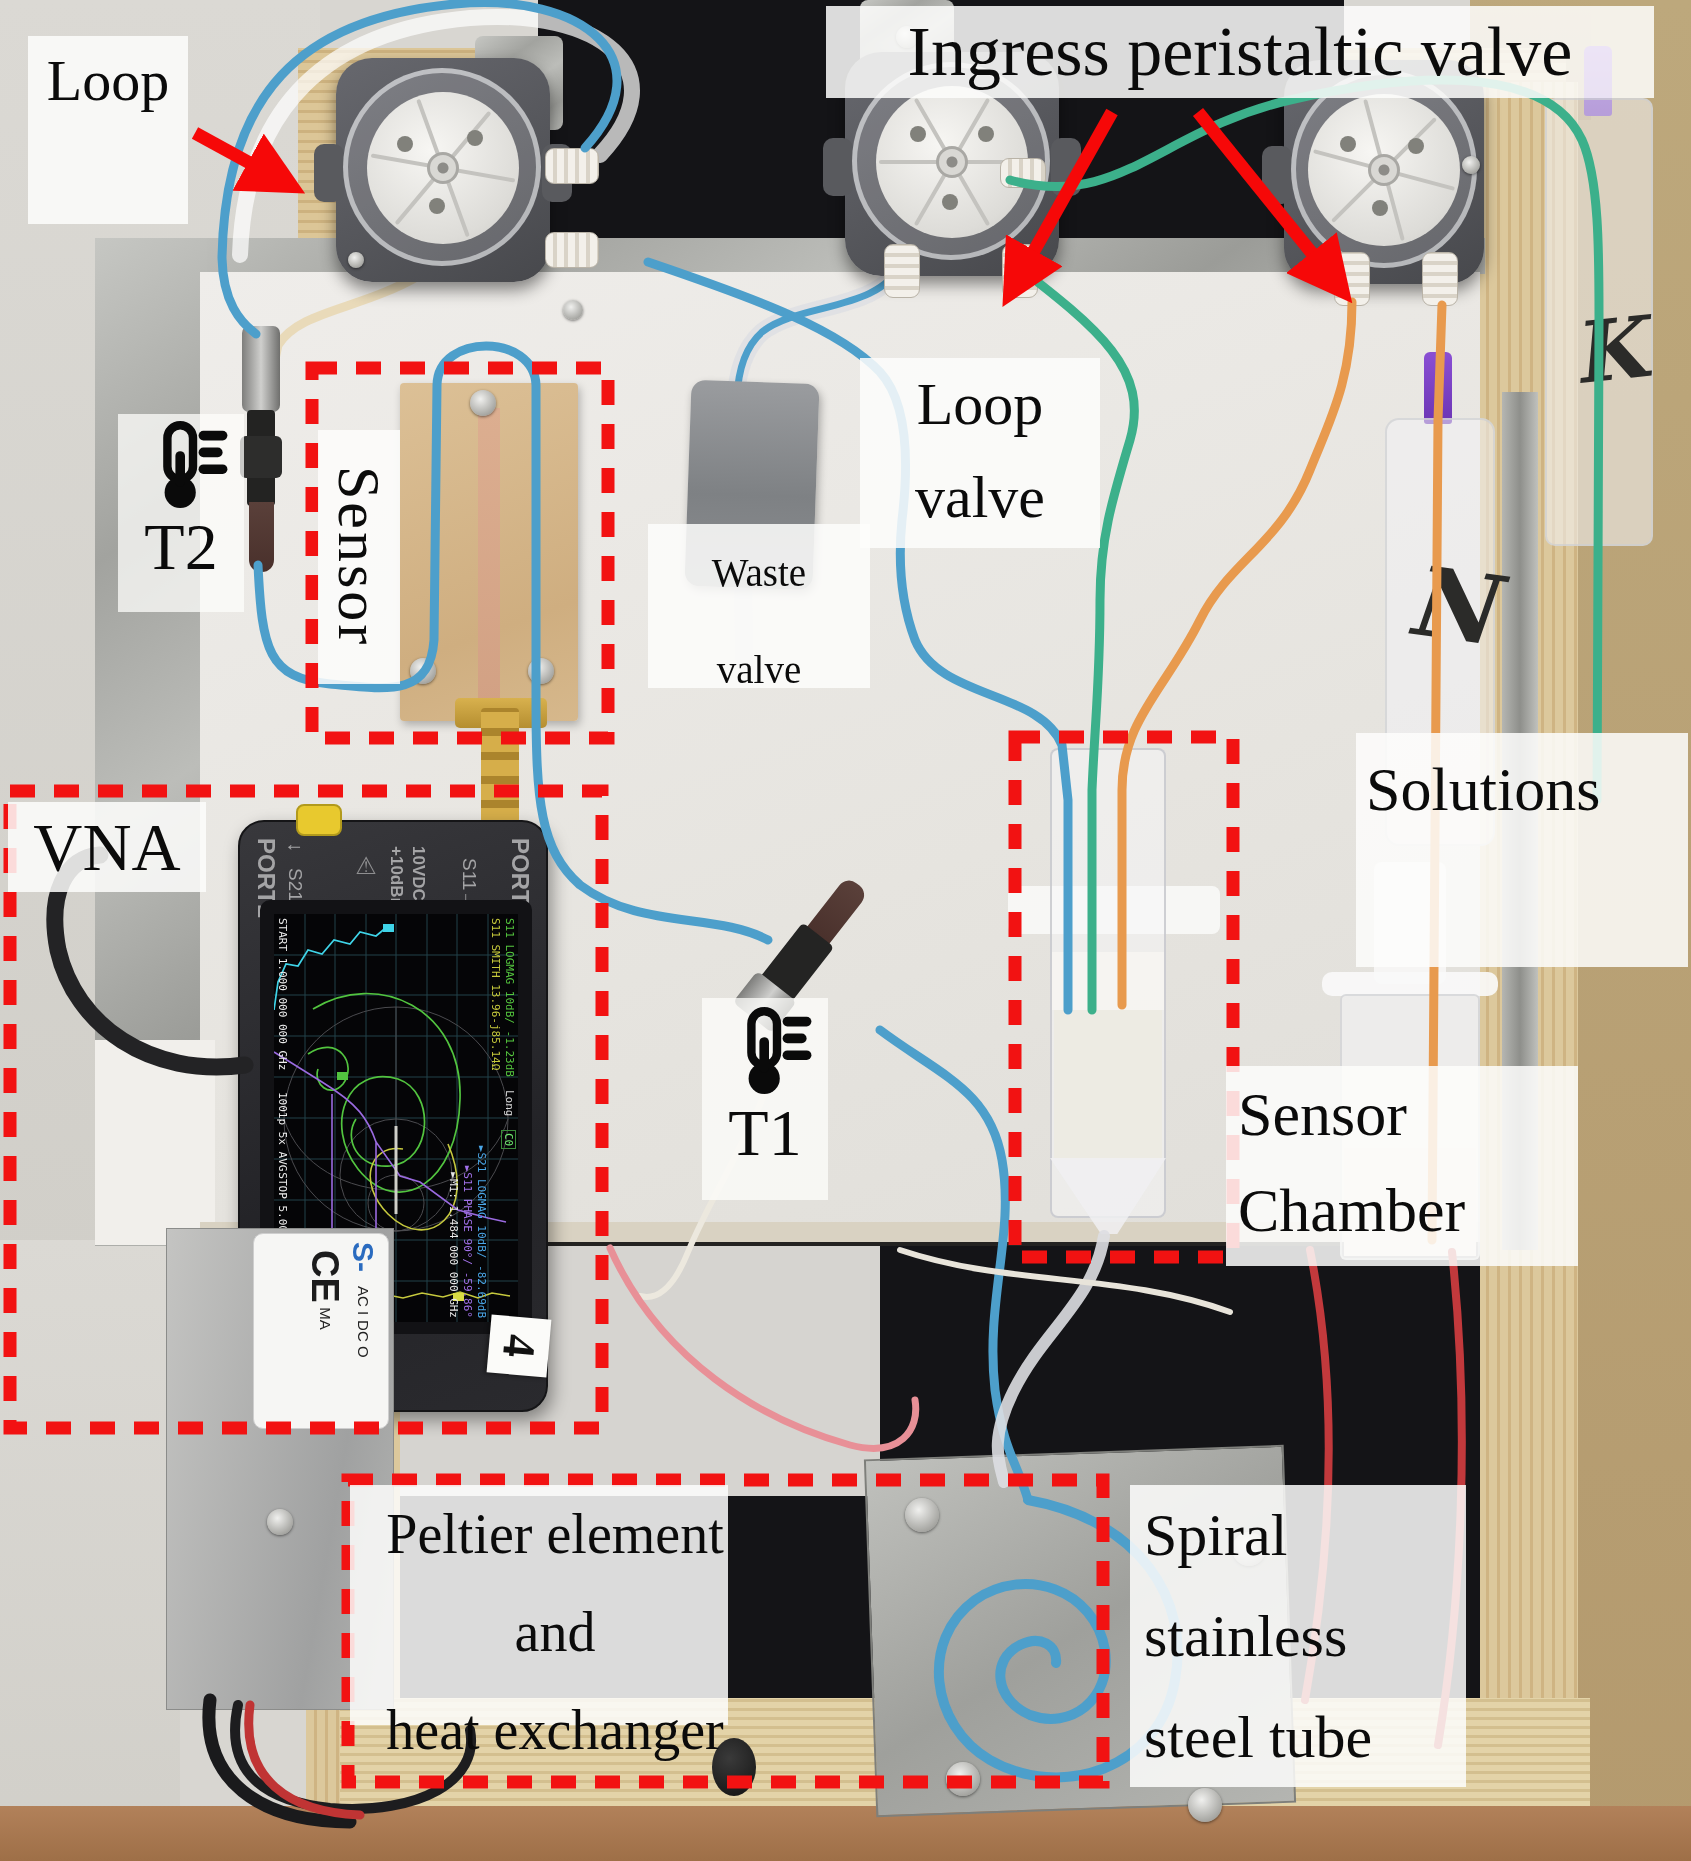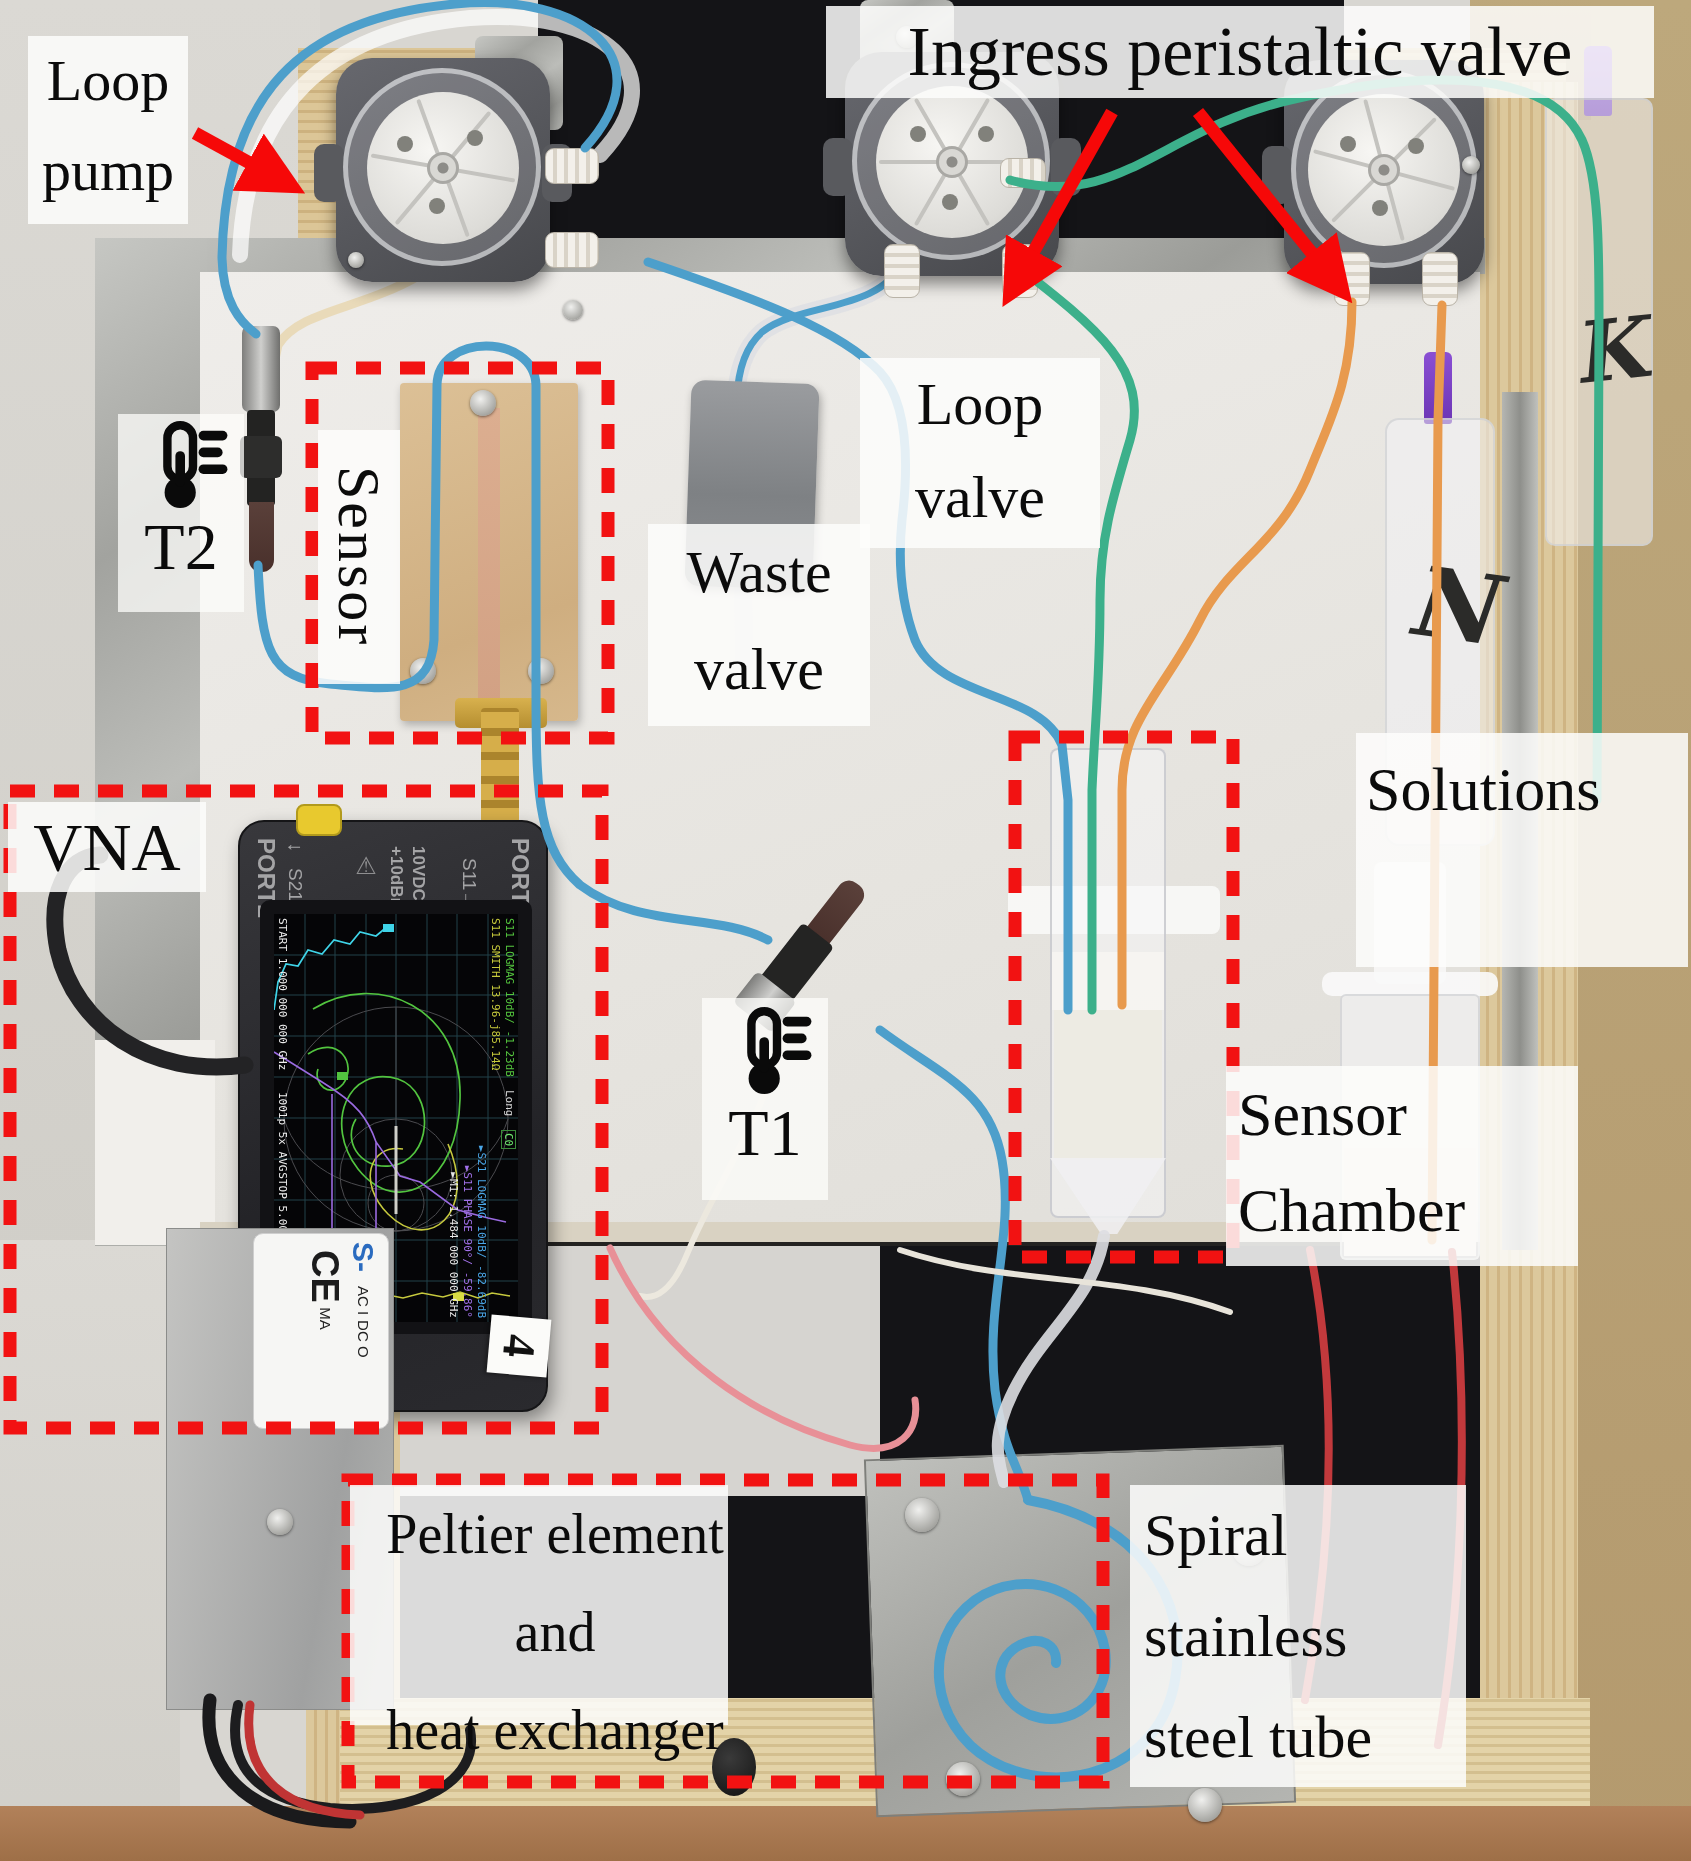--- a/index.html
+++ b/index.html
@@ -325,40 +325,39 @@
     </g>
     <g stroke="#f60808" stroke-width="13" marker-end="url(#ah)">
       <line x1="195" y1="133" x2="288" y2="184"></line>
       <line x1="1112" y1="112" x2="1012" y2="290"></line>
       <line x1="1198" y1="112" x2="1340" y2="288"></line>
     </g>
   </svg>
 
   <div class="lab" style="left:28px;top:36px;width:160px;height:188px;font-size:58px;line-height:90px;">
     <div>Loop</div>
-    <div>pump</div>
   </div>
 
   <div class="lab" style="left:826px;top:6px;width:828px;height:92px;font-size:70px;line-height:92px;">Ingress peristaltic valve</div>
 
   <div class="lab" style="left:118px;top:414px;width:126px;height:198px;background:rgba(253,253,251,.75);">
     <svg width="96" height="96" viewBox="0 0 24 24" style="margin-top:4px;">
       <rect x="8.6" y="1.8" width="6.4" height="13.5" rx="3.2" fill="none" stroke="#0a0a0a" stroke-width="2.1"></rect>
       <circle cx="11.8" cy="18.6" r="3.9" fill="#0a0a0a"></circle>
       <line x1="11.8" y1="9.5" x2="11.8" y2="16" stroke="#0a0a0a" stroke-width="2.4" stroke-linecap="round"></line>
       <line x1="17.6" y1="4.4" x2="22.4" y2="4.4" stroke="#0a0a0a" stroke-width="2.4" stroke-linecap="round"></line>
       <line x1="17.6" y1="8.6" x2="21.2" y2="8.6" stroke="#0a0a0a" stroke-width="2.4" stroke-linecap="round"></line>
       <line x1="17.6" y1="12.8" x2="22.4" y2="12.8" stroke="#0a0a0a" stroke-width="2.4" stroke-linecap="round"></line>
     </svg>
     <div style="font-size:66px;line-height:70px;margin-top:-6px;">T2</div>
   </div>
 
   <div class="lab" style="left:318px;top:430px;width:82px;height:254px;font-size:60px;writing-mode:vertical-rl;line-height:82px;letter-spacing:3px;">Sensor</div>
 
-  <div class="lab" style="left:648px;top:524px;width:222px;height:202px;font-size:60px;line-height:97px;">
+  <div class="lab" style="left:648px;top:524px;width:222px;height:164px;font-size:39px;line-height:97px;">
     <div>Waste</div>
     <div>valve</div>
   </div>
 
   <div class="lab" style="left:860px;top:358px;width:240px;height:190px;font-size:60px;line-height:93px;">
     <div>Loop</div>
     <div>valve</div>
   </div>
 
   <div class="lab" style="left:1356px;top:733px;width:332px;height:234px;font-size:62px;line-height:112px;text-align:left;padding-left:10px;">

